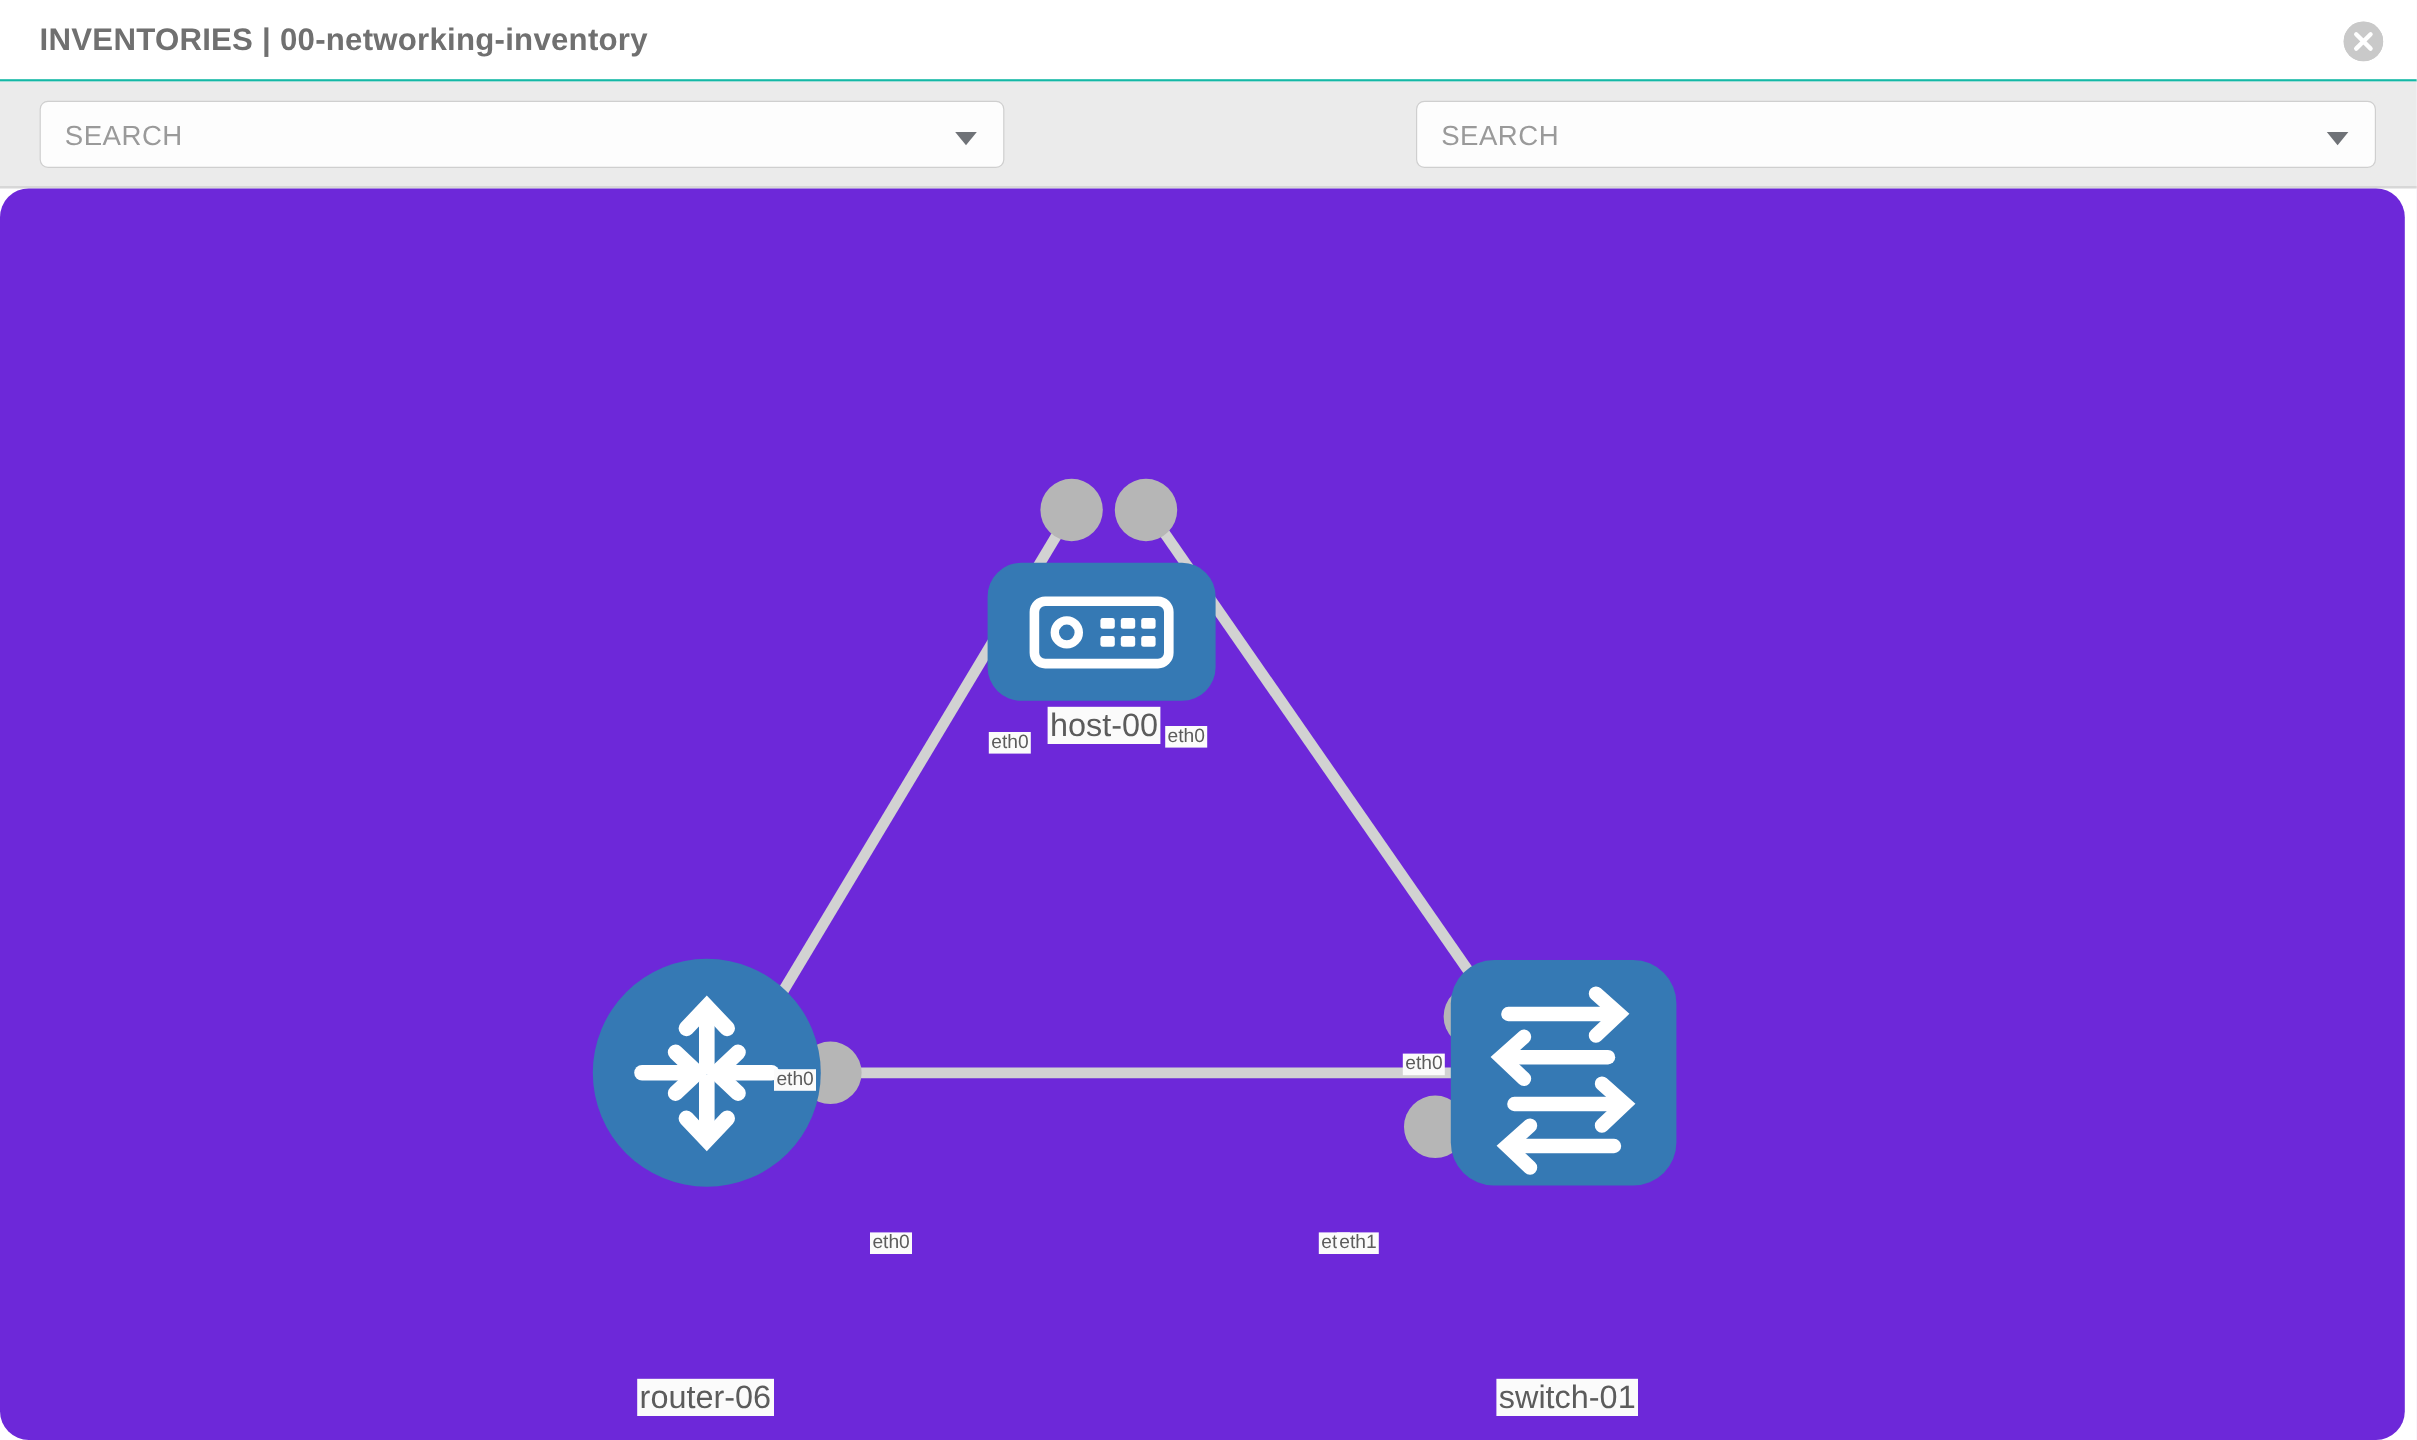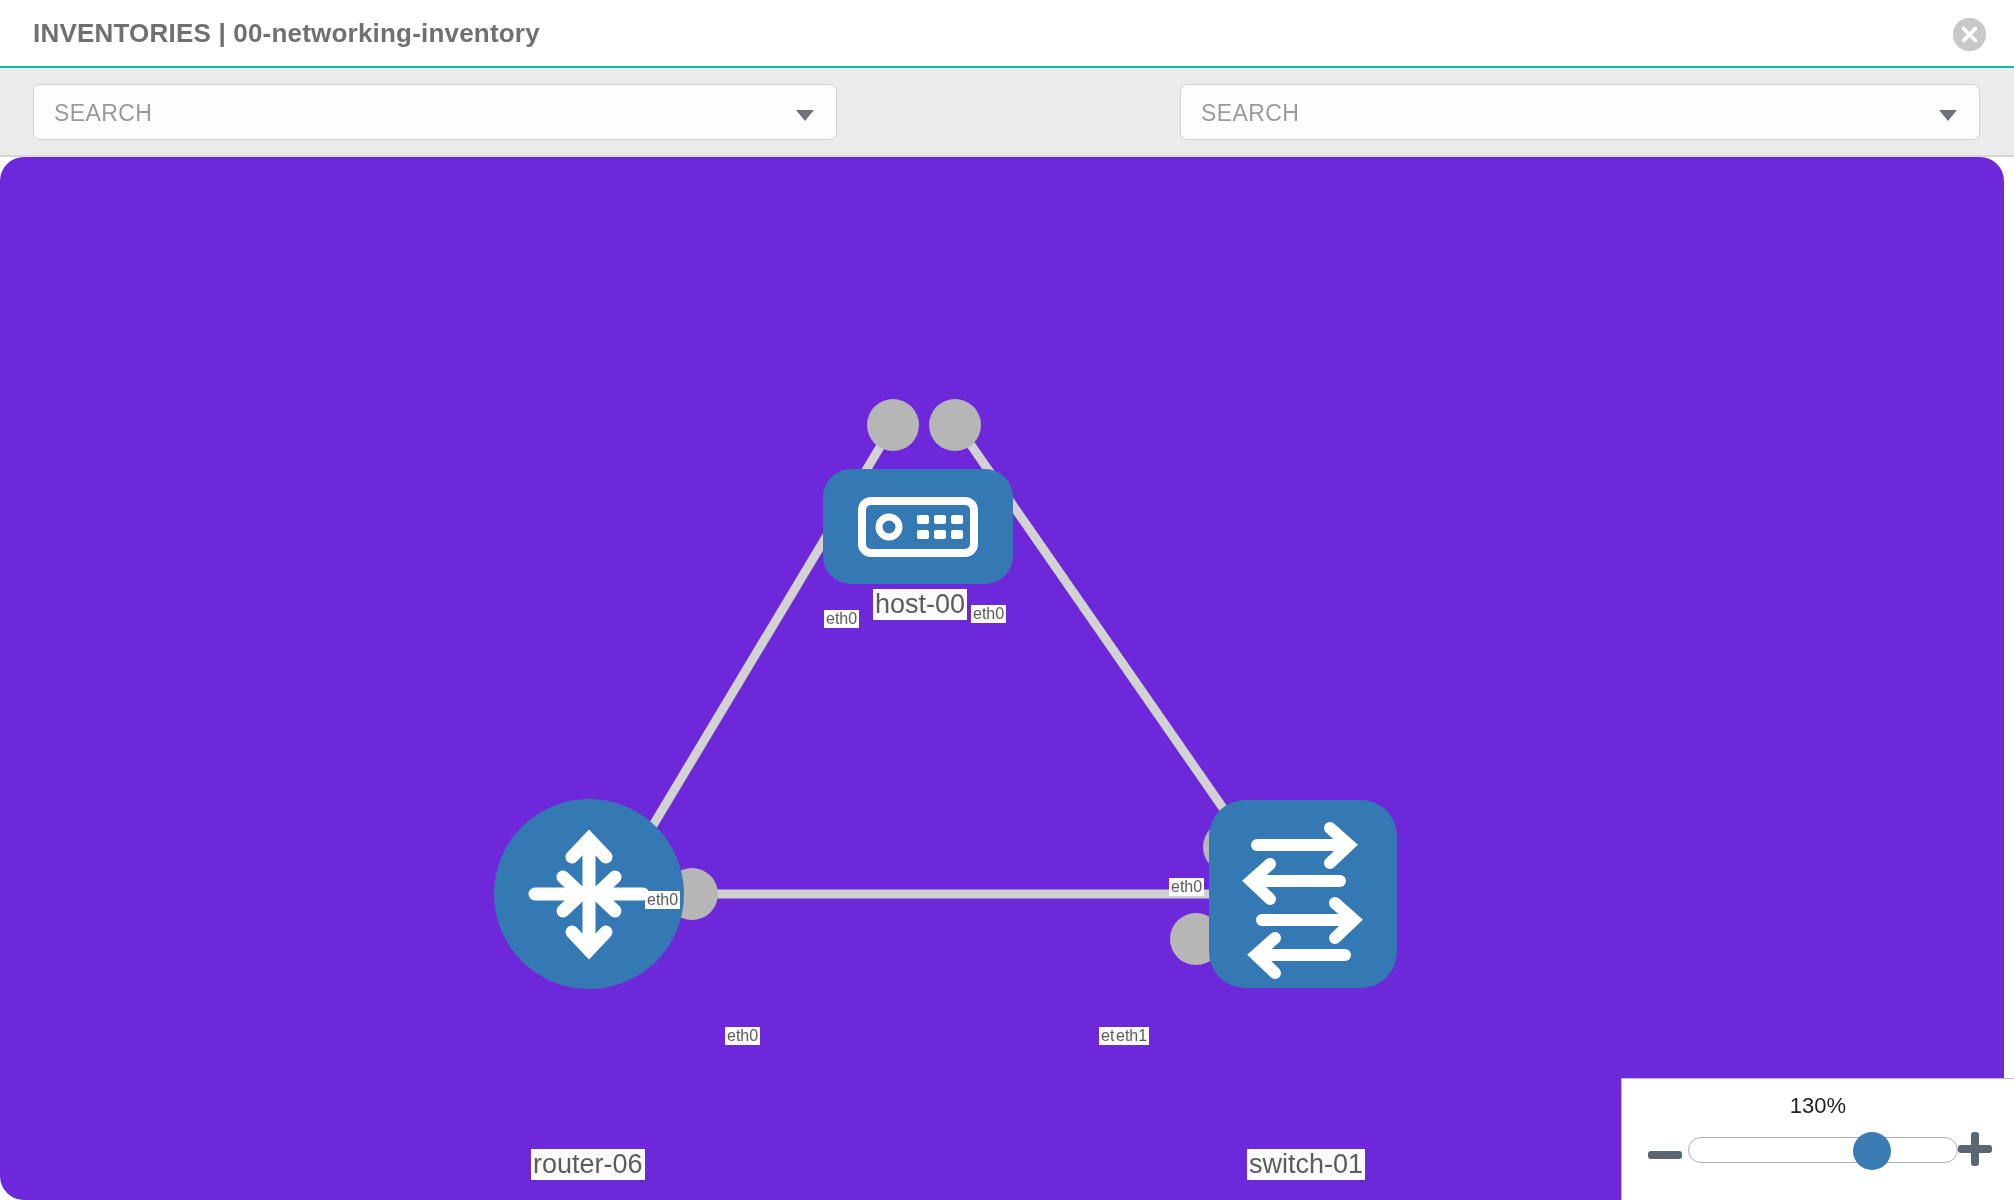--- a/index.html
+++ b/index.html
@@ -274,31 +274,14 @@
 
     <div class="edge-label" style="left:824px; top:453px;">eth0</div>
     <div class="edge-label" style="left:971px; top:448px;">eth0</div>
     <div class="edge-label" style="left:645px; top:734px;">eth0</div>
     <div class="edge-label" style="left:1169px; top:721px;">eth0</div>
     <div class="edge-label" style="left:725px; top:870px;">eth0</div>
     <div class="edge-label" style="left:1099px; top:870px;">eth</div>
     <div class="edge-label" style="left:1114px; top:870px;">eth1</div>
   </div>
 
-  <div class="zoom-panel">
-    <div class="zoom-value">130%</div>
-    <div class="zoom-minus">
-      <svg width="34" height="12" viewBox="0 0 34 12">
-        <rect x="0" y="2" width="34" height="8" rx="3" fill="#5c6672"></rect>
-      </svg>
-    </div>
-    <div class="zoom-slider">
-      <div class="zoom-thumb"></div>
-    </div>
-    <div class="zoom-plus">
-      <svg width="34" height="34" viewBox="0 0 34 34">
-        <rect x="13" y="0" width="8" height="34" rx="3" fill="#5c6672"></rect>
-        <rect x="0" y="13" width="34" height="8" rx="3" fill="#5c6672"></rect>
-      </svg>
-    </div>
-  </div>
 
 </div>
 
 </body></html>

